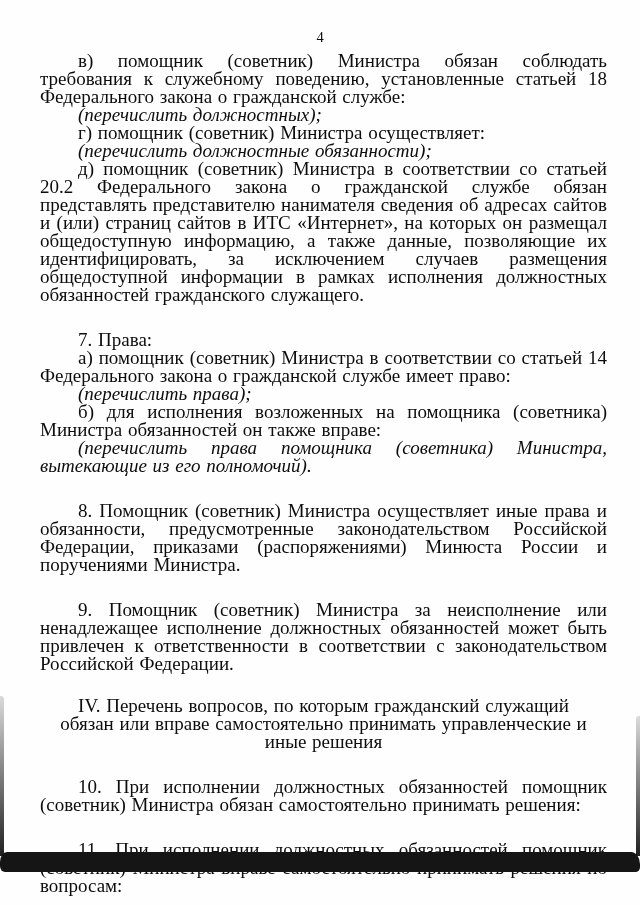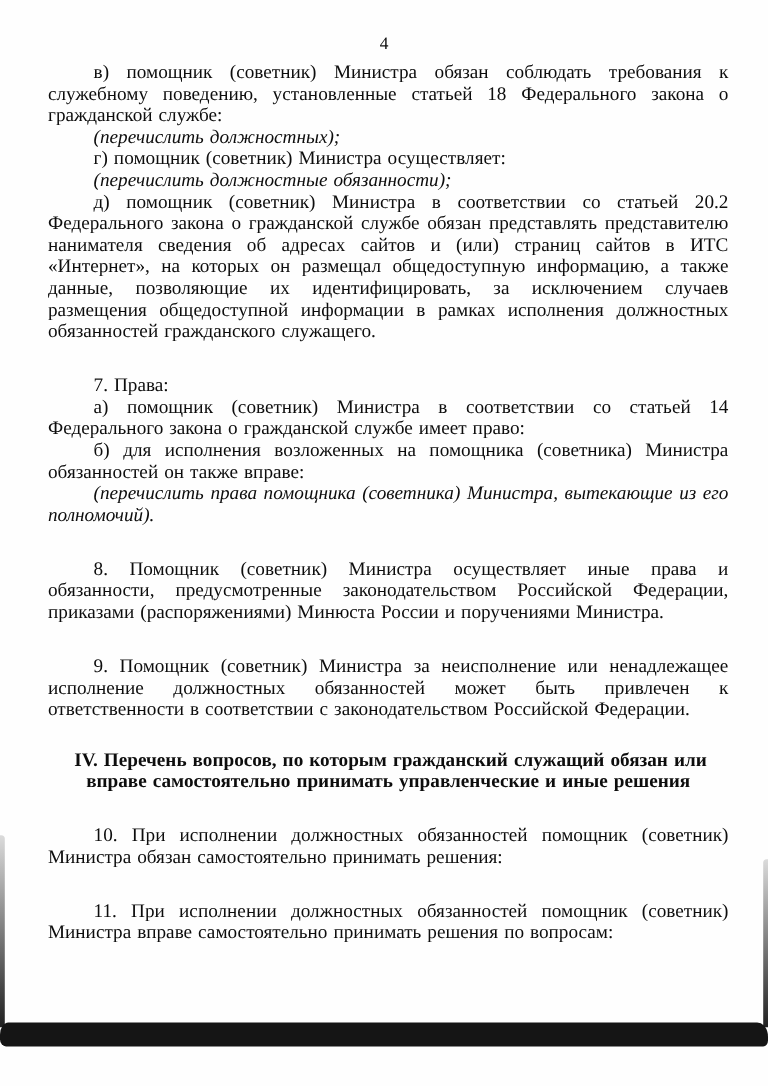--- a/index.html
+++ b/index.html
@@ -21,36 +21,36 @@
     text-align: center;
     font-size: 14.5px;
     line-height: 18px;
     margin-bottom: 6px;
   }
   .doc-body {
     padding: 0 33px 0 40px;
   }
   .para {
     margin: 0;
-    font-size: 16px;
+    font-size: 19px;
     line-height: 18px;
     text-indent: 38px;
     text-align: justify;
     text-align-last: left;
     word-spacing: 1px;
   }
   .para.italic {
     font-style: italic;
   }
   .para.gap {
     margin-top: 27px;
   }
   .para.heading {
-    font-weight: bold;
-    text-align: right;
+    font-weight: normal;
+    text-align: center;
     text-align-last: center;
     text-indent: 0;
     margin-top: 24px;
     padding: 0 18px;
   }
   
   .scan-bar-bottom {
     position: absolute;
     left: 0;
     right: 0;
@@ -84,20 +84,21 @@
 <div class="page">
   <div class="page-number">4</div>
   <div class="doc-body">
       <p class="para">в) помощник (советник) Министра обязан соблюдать требования к служебному поведению, установленные статьей 18 Федерального закона о гражданской службе:</p>
       <p class="para italic">(перечислить должностных);</p>
       <p class="para">г) помощник (советник) Министра осуществляет:</p>
       <p class="para italic">(перечислить должностные обязанности);</p>
       <p class="para">д) помощник (советник) Министра в соответствии со статьей 20.2 Федерального закона о гражданской службе обязан представлять представителю нанимателя сведения об адресах сайтов и (или) страниц сайтов в ИТС «Интернет», на которых он размещал общедоступную информацию, а также данные, позволяющие их идентифицировать, за исключением случаев размещения общедоступной информации в рамках исполнения должностных обязанностей гражданского служащего.</p>
       <p class="para gap">7. Права:</p>
       <p class="para">а) помощник (советник) Министра в соответствии со статьей 14 Федерального закона о гражданской службе имеет право:</p>
+      <p class="para italic">(перечислить права);</p>
       <p class="para">б) для исполнения возложенных на помощника (советника) Министра обязанностей он также вправе:</p>
       <p class="para italic">(перечислить права помощника (советника) Министра, вытекающие из его полномочий).</p>
       <p class="para gap">8. Помощник (советник) Министра осуществляет иные права и обязанности, предусмотренные законодательством Российской Федерации, приказами (распоряжениями) Минюста России и поручениями Министра.</p>
       <p class="para gap">9. Помощник (советник) Министра за неисполнение или ненадлежащее исполнение должностных обязанностей может быть привлечен к ответственности в соответствии с законодательством Российской Федерации.</p>
       <p class="para heading gap">IV. Перечень вопросов, по которым гражданский служащий обязан или вправе самостоятельно принимать управленческие и иные решения</p>
       <p class="para gap">10. При исполнении должностных обязанностей помощник (советник) Министра обязан самостоятельно принимать решения:</p>
       <p class="para gap">11. При исполнении должностных обязанностей помощник (советник) Министра вправе самостоятельно принимать решения по вопросам:</p>
     </div>
   <div class="scan-edge-left"></div>
   <div class="scan-edge-right"></div>

